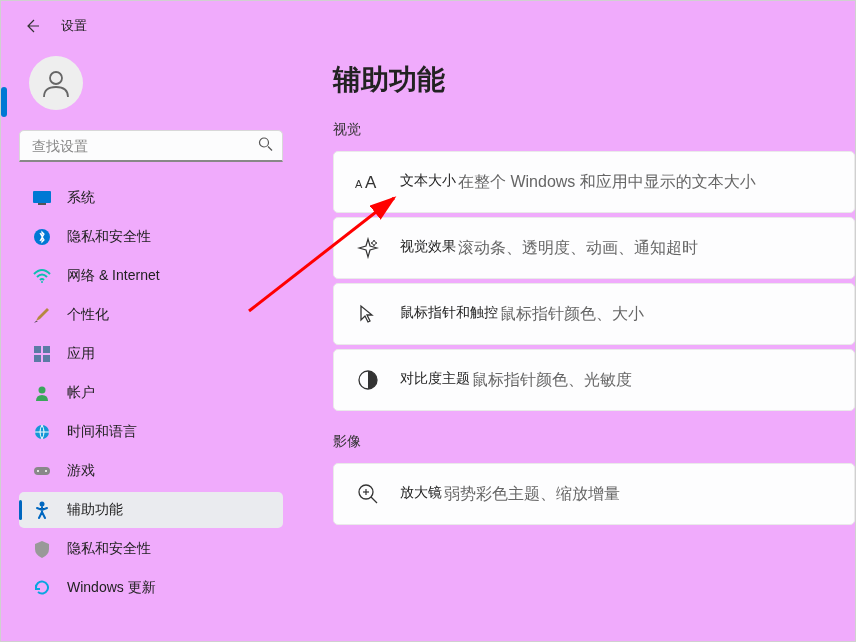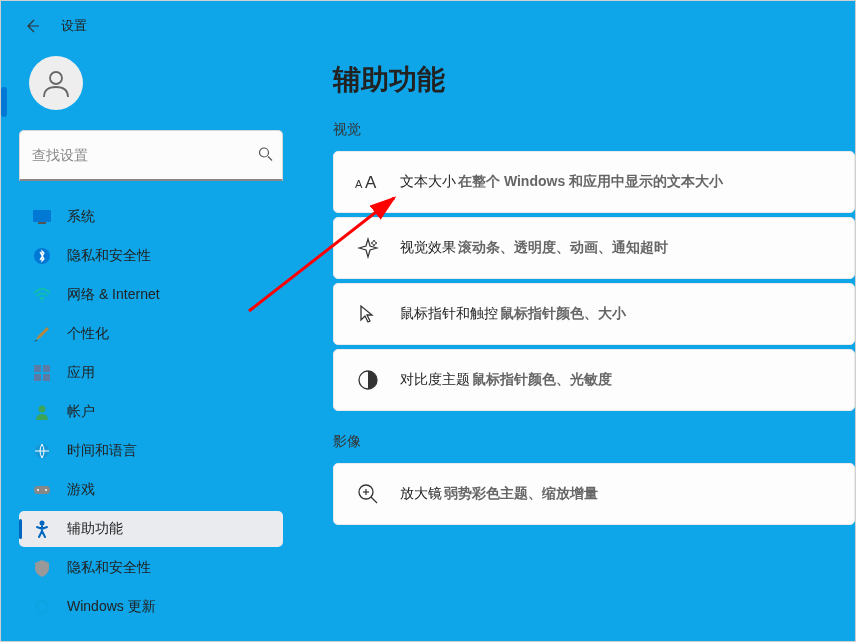--- a/index.html
+++ b/index.html
@@ -1,50 +1,50 @@
 <!DOCTYPE html>
 <html><head>
   <meta charset="utf-8">
   <style>
     * { margin: 0; padding: 0; box-sizing: border-box; font-family: "Microsoft YaHei", "Segoe UI", sans-serif; }
     body { width: 856px; height: 642px; background: #f5f7fb; overflow: hidden; position: relative; }
     
-    .window { width: 100%; height: 100%; background: #0ea5e9; border: 1px solid #d0d0d0; position: relative; }
+    .window { width: 100%; height: 100%; background: #f0abfc; border: 1px solid #d0d0d0; position: relative; }
     
     .titlebar { display: flex; align-items: center; height: 50px; padding: 0 20px; gap: 18px; }
     .back-btn { width: 22px; height: 22px; display: flex; align-items: center; justify-content: center; cursor: pointer; }
     .title { font-size: 13px; color: #222; }
     
     .content { display: flex; height: calc(100% - 50px); }
     
     .sidebar { width: 300px; padding: 0 18px; overflow-y: auto; }
     .avatar-area { padding: 5px 0 20px 10px; }
     .avatar { width: 54px; height: 54px; border-radius: 50%; background: #eeeeee; display: flex; align-items: center; justify-content: center; }
     
     .search-box { position: relative; margin-bottom: 18px; }
-    .search-input { width: 100%; height: 51px; padding: 0 36px 0 12px; font-size: 14px; background: #fcfcfd; border: 1px solid #d8d8d8; border-bottom: 2px solid #888; border-radius: 5px 5px 0 0; outline: none; }
+    .search-input { width: 100%; height: 32px; padding: 0 36px 0 12px; font-size: 14px; background: #fcfcfd; border: 1px solid #d8d8d8; border-bottom: 2px solid #888; border-radius: 5px 5px 0 0; outline: none; }
     .search-input::placeholder { color: #888; }
     .search-icon-wrap { position: absolute; right: 10px; top: 50%; transform: translateY(-50%); }
     
     .nav-list { display: flex; flex-direction: column; gap: 3px; }
     .nav-item { display: flex; align-items: flex-end; gap: 16px; padding: 9px 14px; border-radius: 5px; cursor: pointer; font-size: 14px; color: #222; position: relative; }
     .nav-item.selected { background: #eaebef; }
     .nav-item.selected::before { content: ""; position: absolute; left: 0; top: 8px; bottom: 8px; width: 3px; background: #0067c0; border-radius: 2px; }
     .nav-icon { width: 18px; height: 18px; display: flex; align-items: center; justify-content: center; }
     
     .main { flex: 1; padding: 10px 0 0 32px; overflow-y: auto; }
     .page-title { font-size: 28px; font-weight: 600; color: #222; margin-bottom: 22px; }
     .section-label { font-size: 14px; color: #333; margin-bottom: 12px; margin-top: 8px; }
     
     .settings-list { display: flex; flex-direction: column; gap: 4px; margin-bottom: 22px; }
     .settings-item { display: flex; align-items: center; gap: 18px; padding: 16px 20px; background: #fdfdfe; border: 1px solid #eaeaea; border-radius: 5px; cursor: pointer; }
     .setting-icon { width: 28px; height: 28px; display: flex; align-items: center; justify-content: center; flex-shrink: 0; }
     .setting-text { display: flex; flex-direction: row; gap: 2px; }
     .setting-title { font-size: 14px; color: #222; }
-    .setting-desc { font-size: 14px; color: #666; font-weight: bold; }
+    .setting-desc { font-size: 16px; color: #666; }
     
     .arrow-annotation {
       position: absolute;
       top: 185px;
       left: 243px;
       width: 160px;
       height: 130px;
       pointer-events: none;
       z-index: 100;
     }

